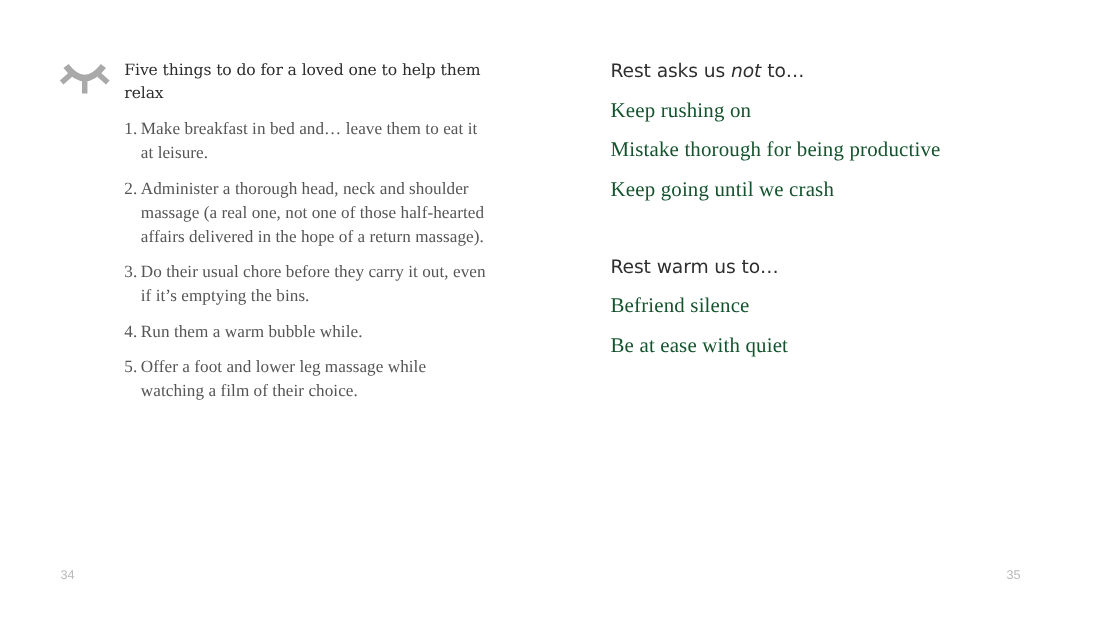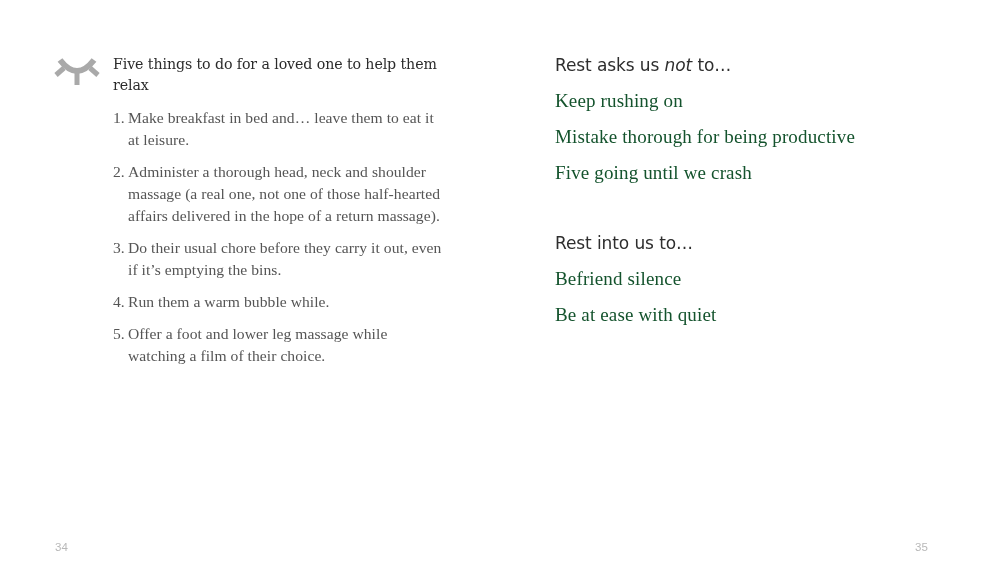--- a/index.html
+++ b/index.html
@@ -66,21 +66,20 @@
       left: 0;
       top: 0;
       color: #555555;
     }
     .page-number {
       position: absolute;
       top: 517px;
       font-family: "Liberation Sans", sans-serif;
       font-size: 11.5px;
       color: #b8b8b8;
-      margin-top: 24px;
     }
     .page-number.left { left: 55px; }
     .page-number.right { left: 416px; }
 
     
     .rest-block {
       position: absolute;
       left: 56px;
       width: 420px;
     }
@@ -143,23 +142,23 @@
   </ol>
 
   <div class="page-number left">34</div>
 </div>
 
 <div class="page page-right">
   <div class="rest-block not">
     <div class="rest-heading"><span>Rest asks us </span><em>not</em><span> to…</span></div>
     <div class="rest-line">Keep rushing on</div>
     <div class="rest-line">Mistake thorough for being productive</div>
-    <div class="rest-line">Five going until we crash</div>
+    <div class="rest-line">Keep going until we crash</div>
   </div>
 
   <div class="rest-block yes">
-    <div class="rest-heading">Rest into us to…</div>
+    <div class="rest-heading">Rest warm us to…</div>
     <div class="rest-line">Befriend silence</div>
     <div class="rest-line">Be at ease with quiet</div>
   </div>
 
   <div class="page-number right">35</div>
 </div>
 
 </body></html>

